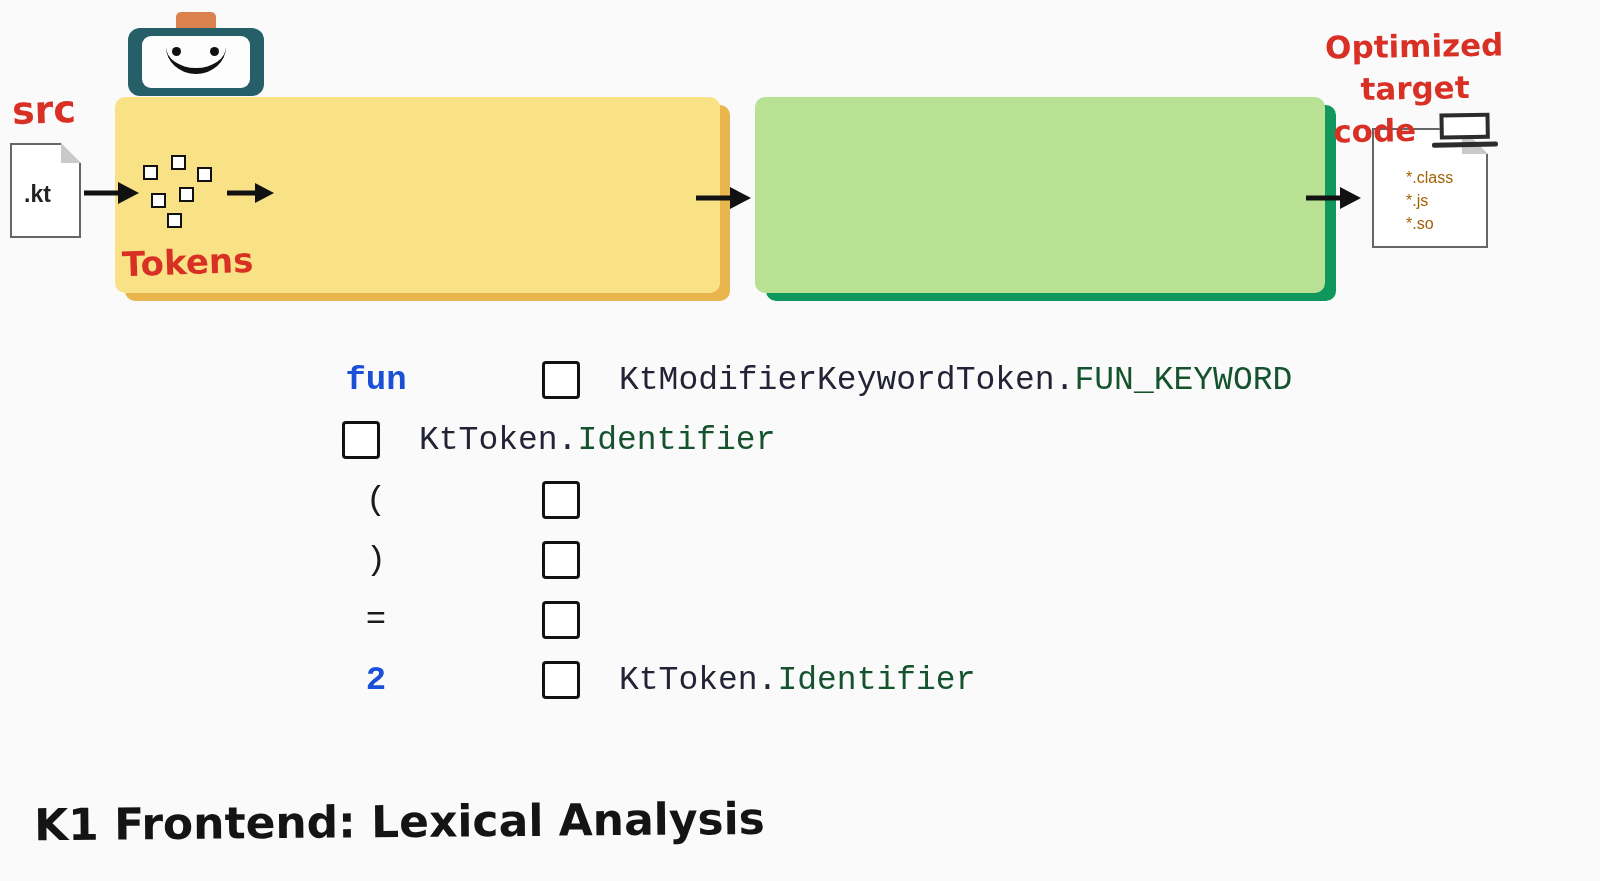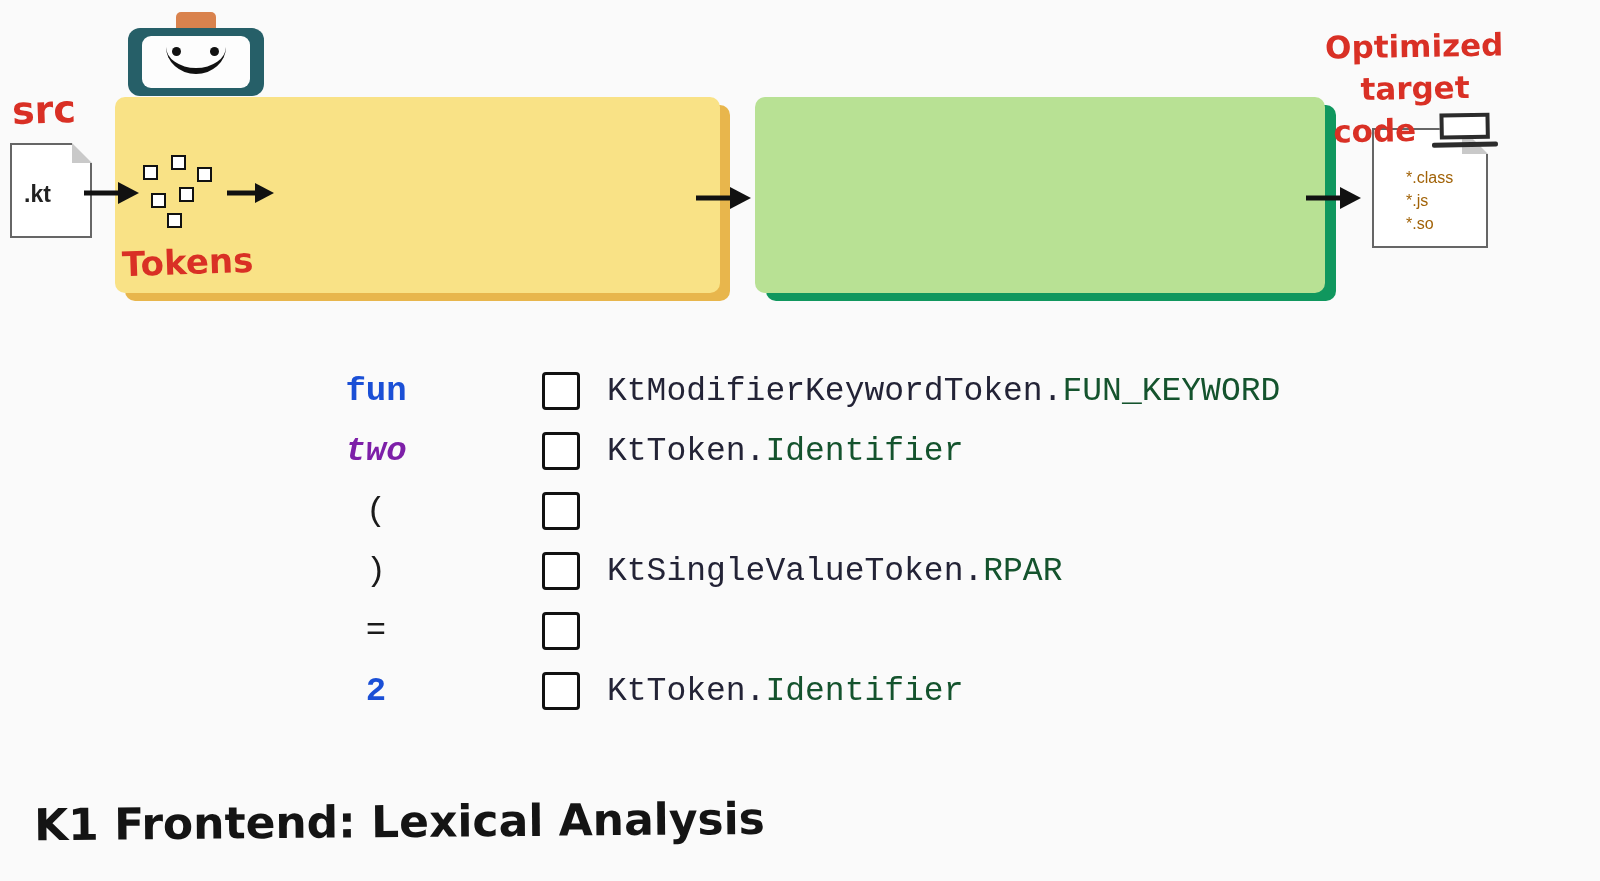--- a/index.html
+++ b/index.html
@@ -30,39 +30,39 @@
   
   .box-yellow { position: absolute; left: 115px; top: 97px; width: 605px; height: 196px; background: #f9e286; border-radius: 10px; box-shadow: 10px 8px 0 #e8b64c; z-index: 2; }
   .box-green { position: absolute; left: 755px; top: 97px; width: 570px; height: 196px; background: #b8e194; border-radius: 10px; box-shadow: 11px 8px 0 #10975e; z-index: 2; }
 
   
   .sq { position: absolute; width: 15px; height: 15px; background: #fff; border: 2.5px solid #111; }
 
   
   .doc { position: absolute; background: #fff; border: 2px solid #666; z-index: 3; }
   .doc::before { content: ""; position: absolute; top: -2px; right: -2px; border-style: solid; border-width: 0 20px 20px 0; border-color: #fafafa #fafafa #c9c9c9 #c9c9c9; }
-  .doc-src { left: 10px; top: 143px; width: 82px; height: 95px; }
+  .doc-src { left: 10px; top: 143px; width: 71px; height: 95px; }
   .doc-src .fname { position: absolute; left: 12px; top: 36px; font-size: 23px; font-weight: 700; color: #222; }
   .doc-out { left: 1372px; top: 128px; width: 116px; height: 120px; }
   .doc-out::before { border-width: 0 26px 26px 0; }
   .doc-out .flist { position: absolute; left: 32px; top: 36px; font-size: 16px; color: #a16207; line-height: 1.45; }
 
   
   .arrow { position: absolute; z-index: 5; }
 
   
   .ttable { position: absolute; left: 276px; top: 350px; z-index: 2; }
-  .trow { display: flex; align-items: flex-end; height: 60px; }
+  .trow { display: flex; align-items: center; height: 60px; }
   .tok { width: 200px; text-align: center; font-family: "Liberation Mono", monospace; font-size: 34px; color: #1a1a1a; }
   .tok-kw  { color: #1a4fd6; font-weight: 700; }
   .tok-id  { color: #7d1fa8; font-style: italic; font-weight: 700; }
   .tok-num { color: #1a4fd6; font-weight: 700; }
   .checkbox { width: 38px; height: 38px; margin-left: 66px; background: #fff; border: 3px solid #111; border-radius: 4px; flex: 0 0 auto; }
   .ttype { margin-left: 27px; font-family: "Liberation Mono", monospace; font-size: 33px; white-space: nowrap; }
-  .tprefix { color: #232336; }
+  .tprefix { color: #232336; margin-left: 12px; }
   .tname { color: #14532d; }
 
   
   .caption { position: absolute; left: 34px; top: 796px; font-family: "DejaVu Sans", sans-serif; font-weight: 700; font-size: 44px; color: #141414; transform: rotate(-0.5deg); }
 </style>
 </head>
 <body>
 
 <div class="stage">
 
@@ -134,34 +134,32 @@
 
   <div class="ttable">
 
     <div class="trow">
       <div class="tok tok-kw">fun</div>
       <span class="checkbox"></span>
       <div class="ttype"><span class="tprefix">KtModifierKeywordToken.</span><span class="tname">FUN_KEYWORD</span></div>
     </div>
 
     <div class="trow">
-      <div class="tok tok-id">two</div>
       <span class="checkbox"></span>
       <div class="ttype"><span class="tprefix">KtToken.</span><span class="tname">Identifier</span></div>
     </div>
 
     <div class="trow">
       <div class="tok">(</div>
       <span class="checkbox"></span>
     </div>
 
     <div class="trow">
       <div class="tok">)</div>
       <span class="checkbox"></span>
-      <div class="ttype"><span class="tprefix">KtSingleValueToken.</span><span class="tname">RPAR</span></div>
     </div>
 
     <div class="trow">
       <div class="tok">=</div>
       <span class="checkbox"></span>
     </div>
 
     <div class="trow">
       <div class="tok tok-num">2</div>
       <span class="checkbox"></span>

